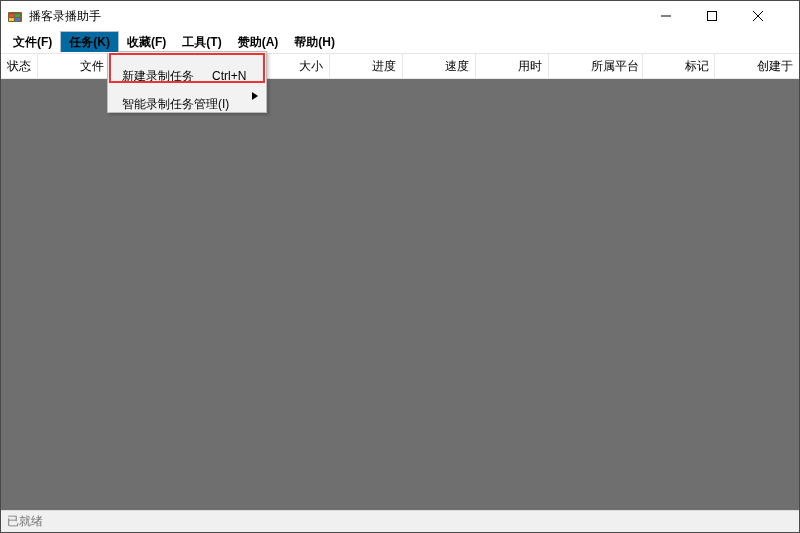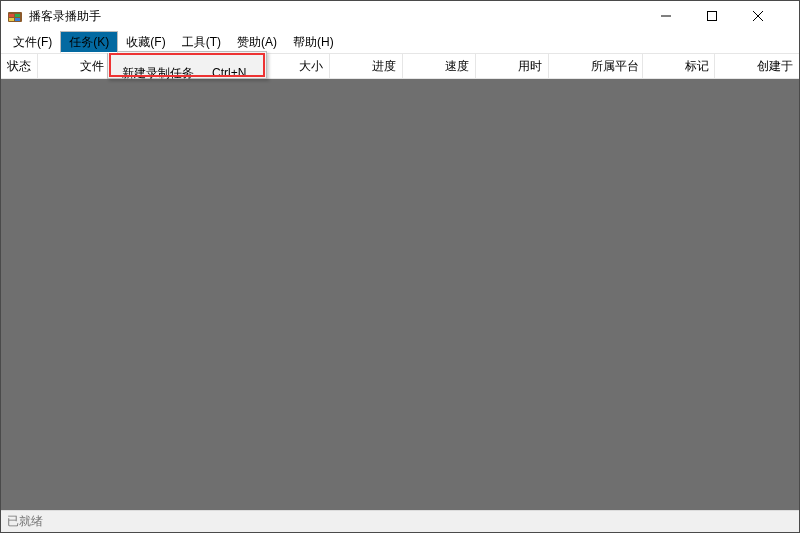--- a/index.html
+++ b/index.html
@@ -4,29 +4,29 @@
 <style>
   * { box-sizing: border-box; margin: 0; padding: 0; }
   html, body { width: 800px; height: 533px; font-family: "Microsoft YaHei", "SimSun", sans-serif; font-size: 12px; overflow: hidden; }
   .window { width: 800px; height: 533px; border: 1px solid #4a4a4a; background: #fff; display: flex; flex-direction: column; }
   .titlebar { height: 30px; display: flex; align-items: center; padding: 0 18px 0 6px; background: #fff; }
   .titlebar .app-icon { width: 16px; height: 16px; margin-right: 6px; position: relative; }
   .titlebar .app-icon svg { width: 16px; height: 16px; }
   .titlebar .title { flex: 1; color: #000; }
   .winbtn { width: 46px; height: 30px; display: flex; align-items: center; justify-content: center; color: #000; }
   .winbtn svg { width: 10px; height: 10px; }
-  .menubar { height: 22px; display: flex; align-items: stretch; background: #fff; padding: 0 4px; }
+  .menubar { height: 22px; display: flex; align-items: stretch; background: #fff; padding: 0 4px; font-weight: bold; }
   .menubar .menu { padding: 0 8px; display: flex; align-items: center; color: #000; position: relative; }
   .menubar .menu.open { background: #0369a1; border: 1px solid #bcbcbc; border-bottom: 1px solid #fff; z-index: 11; }
   .columns { height: 26px; display: flex; align-items: stretch; background: #fff; border-top: 1px solid #e6e6e6; border-bottom: 1px solid #e6e6e6; gap: 36px; }
   .col { display: flex; align-items: center; padding: 0 6px; color: #000; border-right: 1px solid #e6e6e6; white-space: nowrap; }
   .content { flex: 1; background: #6f6f6f; position: relative; }
   .statusbar { height: 22px; display: flex; align-items: center; padding: 0 6px; background: #f0f0f0; border-top: 1px solid #dcdcdc; color: #737373; }
   .dropdown { position: absolute; top: 51px; left: 107px; min-width: 120px; background: #f2f2f2; border: 1px solid #bcbcbc; box-shadow: 2px 2px 3px rgba(0,0,0,.2); z-index: 10; padding: 2px; }
-  .dropdown .item { height: 22px; display: flex; align-items: center; padding: 16px 18px 0 12px; color: #000; position: relative; white-space: nowrap; }
+  .dropdown .item { height: 28px; display: flex; align-items: center; padding: 16px 18px 0 12px; color: #000; position: relative; white-space: nowrap; }
   .dropdown .item.highlight { outline: 2px solid #e33; outline-offset: -1px; }
   .dropdown .shortcut { margin-left: 18px; color: #000; }
   .dropdown .arrow { position: absolute; right: 6px; top: 50%; transform: translateY(-50%); }
   .dropdown .arrow svg { width: 6px; height: 8px; display: block; }
 </style>
 </head>
 <body>
 
 <div class="window">
 
@@ -117,15 +117,23 @@
 
   <div class="statusbar">
     <span>已就绪</span>
   </div>
 
   <div class="dropdown">
     <div class="item highlight">
       <span>新建录制任务</span>
       <span class="shortcut">Ctrl+N</span>
     </div>
+    <div class="item">
+      <span>智能录制任务管理(I)</span>
+      <span class="arrow">
+        <svg viewBox="0 0 6 8">
+            <polygon points="0,0 6,4 0,8" fill="#000"></polygon>
+          </svg>
+      </span>
+    </div>
   </div>
 
 </div>
 
 </body></html>

